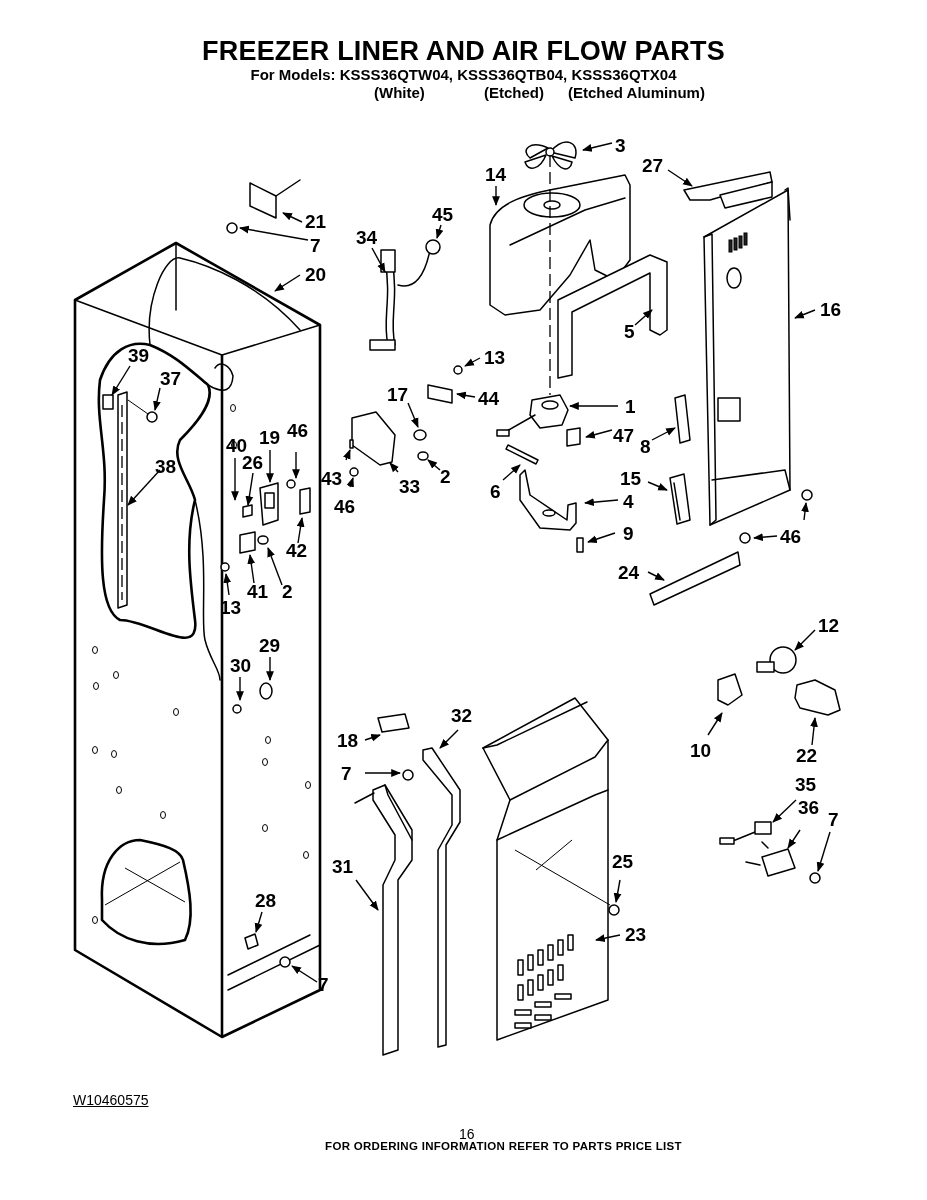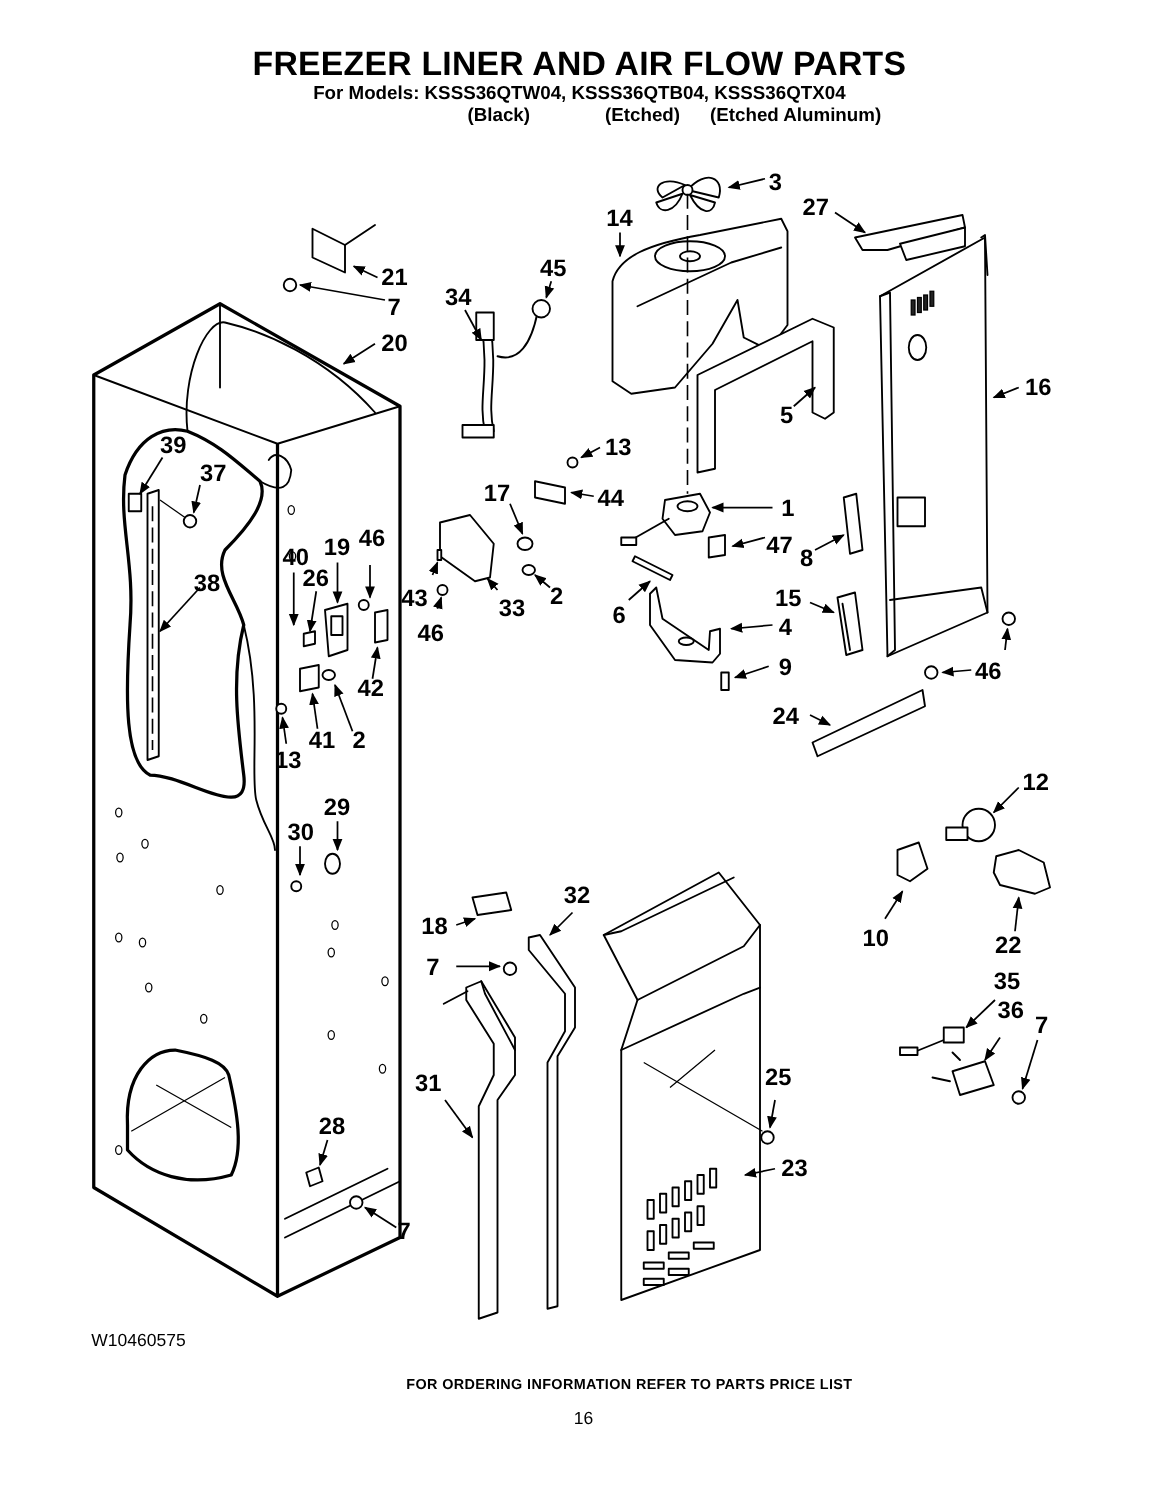--- a/index.html
+++ b/index.html
@@ -1,38 +1,38 @@
 <!DOCTYPE html>
 <html><head>
 <meta charset="utf-8">
 <style>
   html, body { margin: 0; padding: 0; background: #ffffff; }
   body { width: 927px; height: 1200px; position: relative; overflow: hidden; font-family: "Liberation Sans", sans-serif; color: #000; }
   .title { position: absolute; left: 0; width: 927px; top: 36px; text-align: center; font-weight: bold; font-size: 27px; letter-spacing: 0.2px; }
   .subtitle { position: absolute; left: 0; width: 927px; top: 66px; text-align: center; font-weight: bold; font-size: 15px; }
   .finish { position: absolute; top: 84px; font-weight: bold; font-size: 15px; }
-  .footer-note { position: absolute; left: 0; width: 927px; top: 1102px; padding-left: 80px; box-sizing: border-box; text-align: center; font-weight: bold; font-size: 11.5px; letter-spacing: 0.3px; }
-  .doc-number { position: absolute; left: 73px; top: 1064px; font-size: 14px; }
+  .footer-note { position: absolute; left: 0; width: 927px; top: 1140px; padding-left: 80px; box-sizing: border-box; text-align: center; font-weight: bold; font-size: 11.5px; letter-spacing: 0.3px; }
+  .doc-number { position: absolute; left: 73px; top: 1092px; font-size: 14px; text-decoration: underline; }
   .page-number { position: absolute; left: 459px; top: 1126px; font-size: 14px; }
   svg.diagram { position: absolute; left: 0; top: 0; }
   .line { fill: none; stroke: #000; stroke-width: 1.5; stroke-linejoin: round; stroke-linecap: round; }
   .thick { fill: none; stroke: #000; stroke-width: 2.6; stroke-linejoin: round; }
   .thin { fill: none; stroke: #000; stroke-width: 1; }
   .part { fill: #fff; stroke: #000; stroke-width: 1.5; stroke-linejoin: round; }
   .dark { fill: #222; stroke: #000; stroke-width: 1; }
   .dash { fill: none; stroke: #000; stroke-width: 1.3; stroke-dasharray: 12 5; }
   .leader { fill: none; stroke: #000; stroke-width: 1.4; }
   .callout { font-family: "Liberation Sans", sans-serif; font-size: 19px; font-weight: bold; fill: #000; }
 </style>
 </head>
 <body>
 
 <div class="title">FREEZER LINER AND AIR FLOW PARTS</div>
 <div class="subtitle">For Models: KSSS36QTW04, KSSS36QTB04, KSSS36QTX04</div>
-<div class="finish" style="left:374px">(Black)</div>
+<div class="finish" style="left:374px">(White)</div>
 <div class="finish" style="left:484px">(Etched)</div>
 <div class="finish" style="left:568px">(Etched Aluminum)</div>
 
 <svg class="diagram" width="927" height="1200" viewBox="0 0 927 1200">
   <defs>
     <marker id="ah" viewBox="0 0 10 10" refX="9" refY="5" markerWidth="7" markerHeight="7" orient="auto">
       <path d="M0,1 L10,5 L0,9 z" fill="#000"></path>
     </marker>
   </defs>
 

